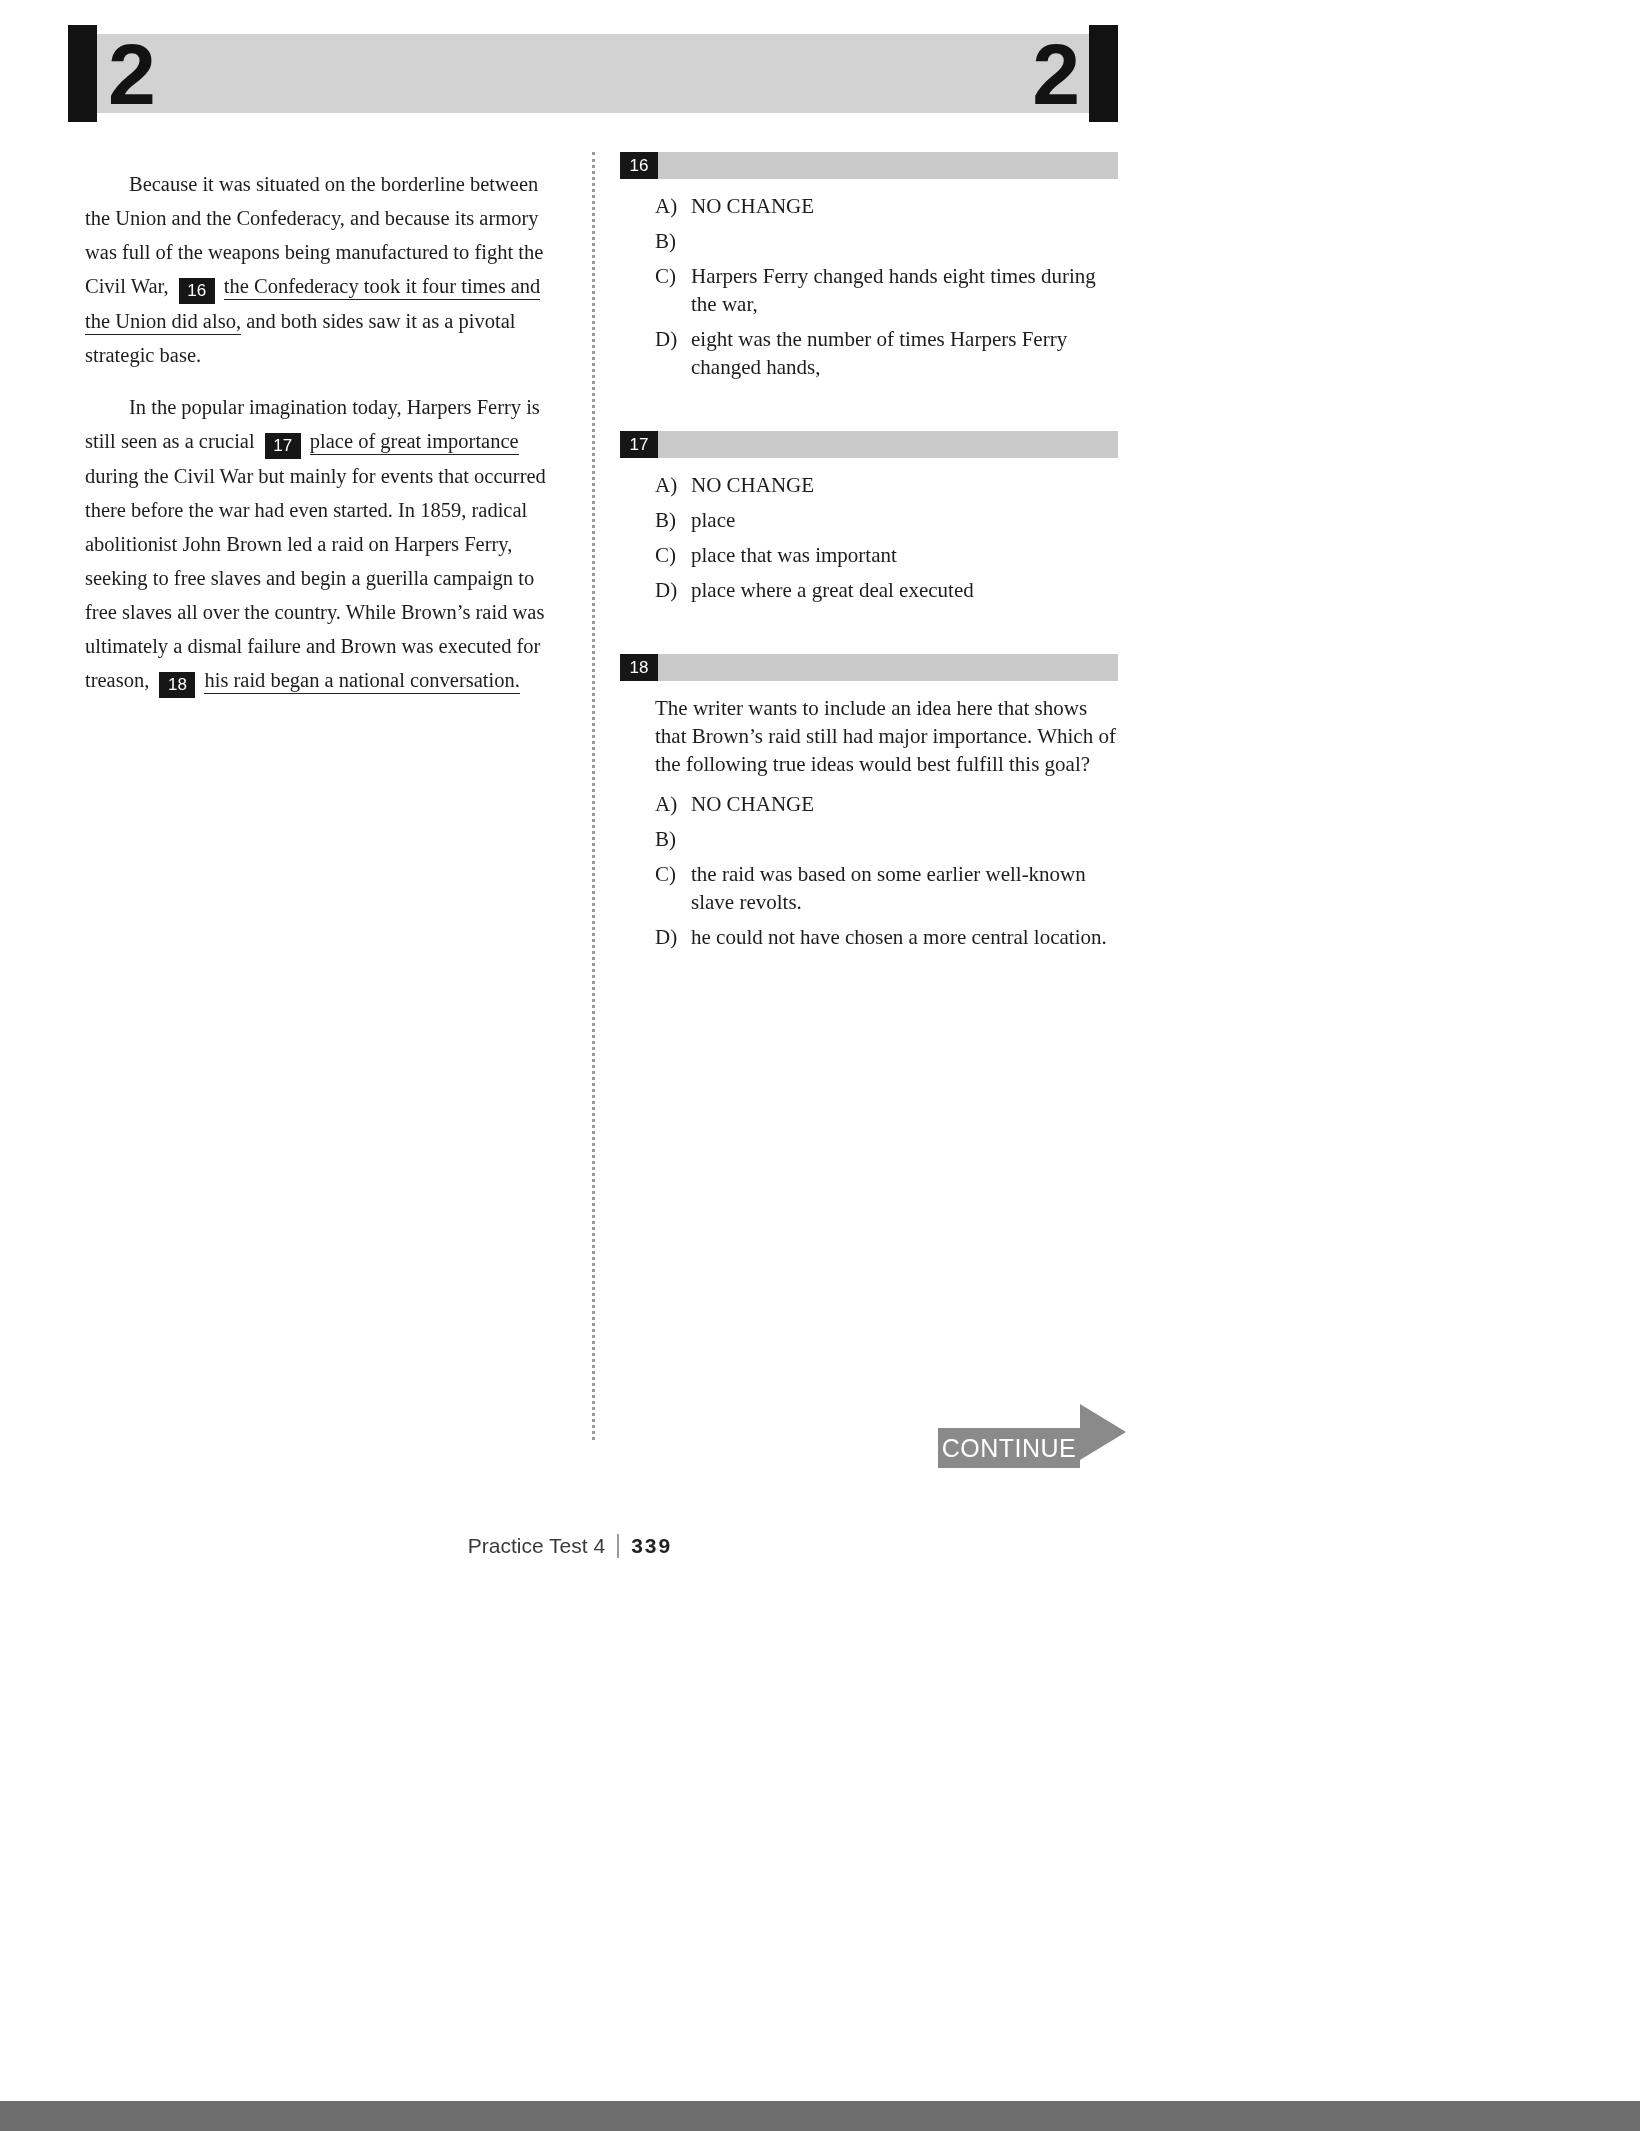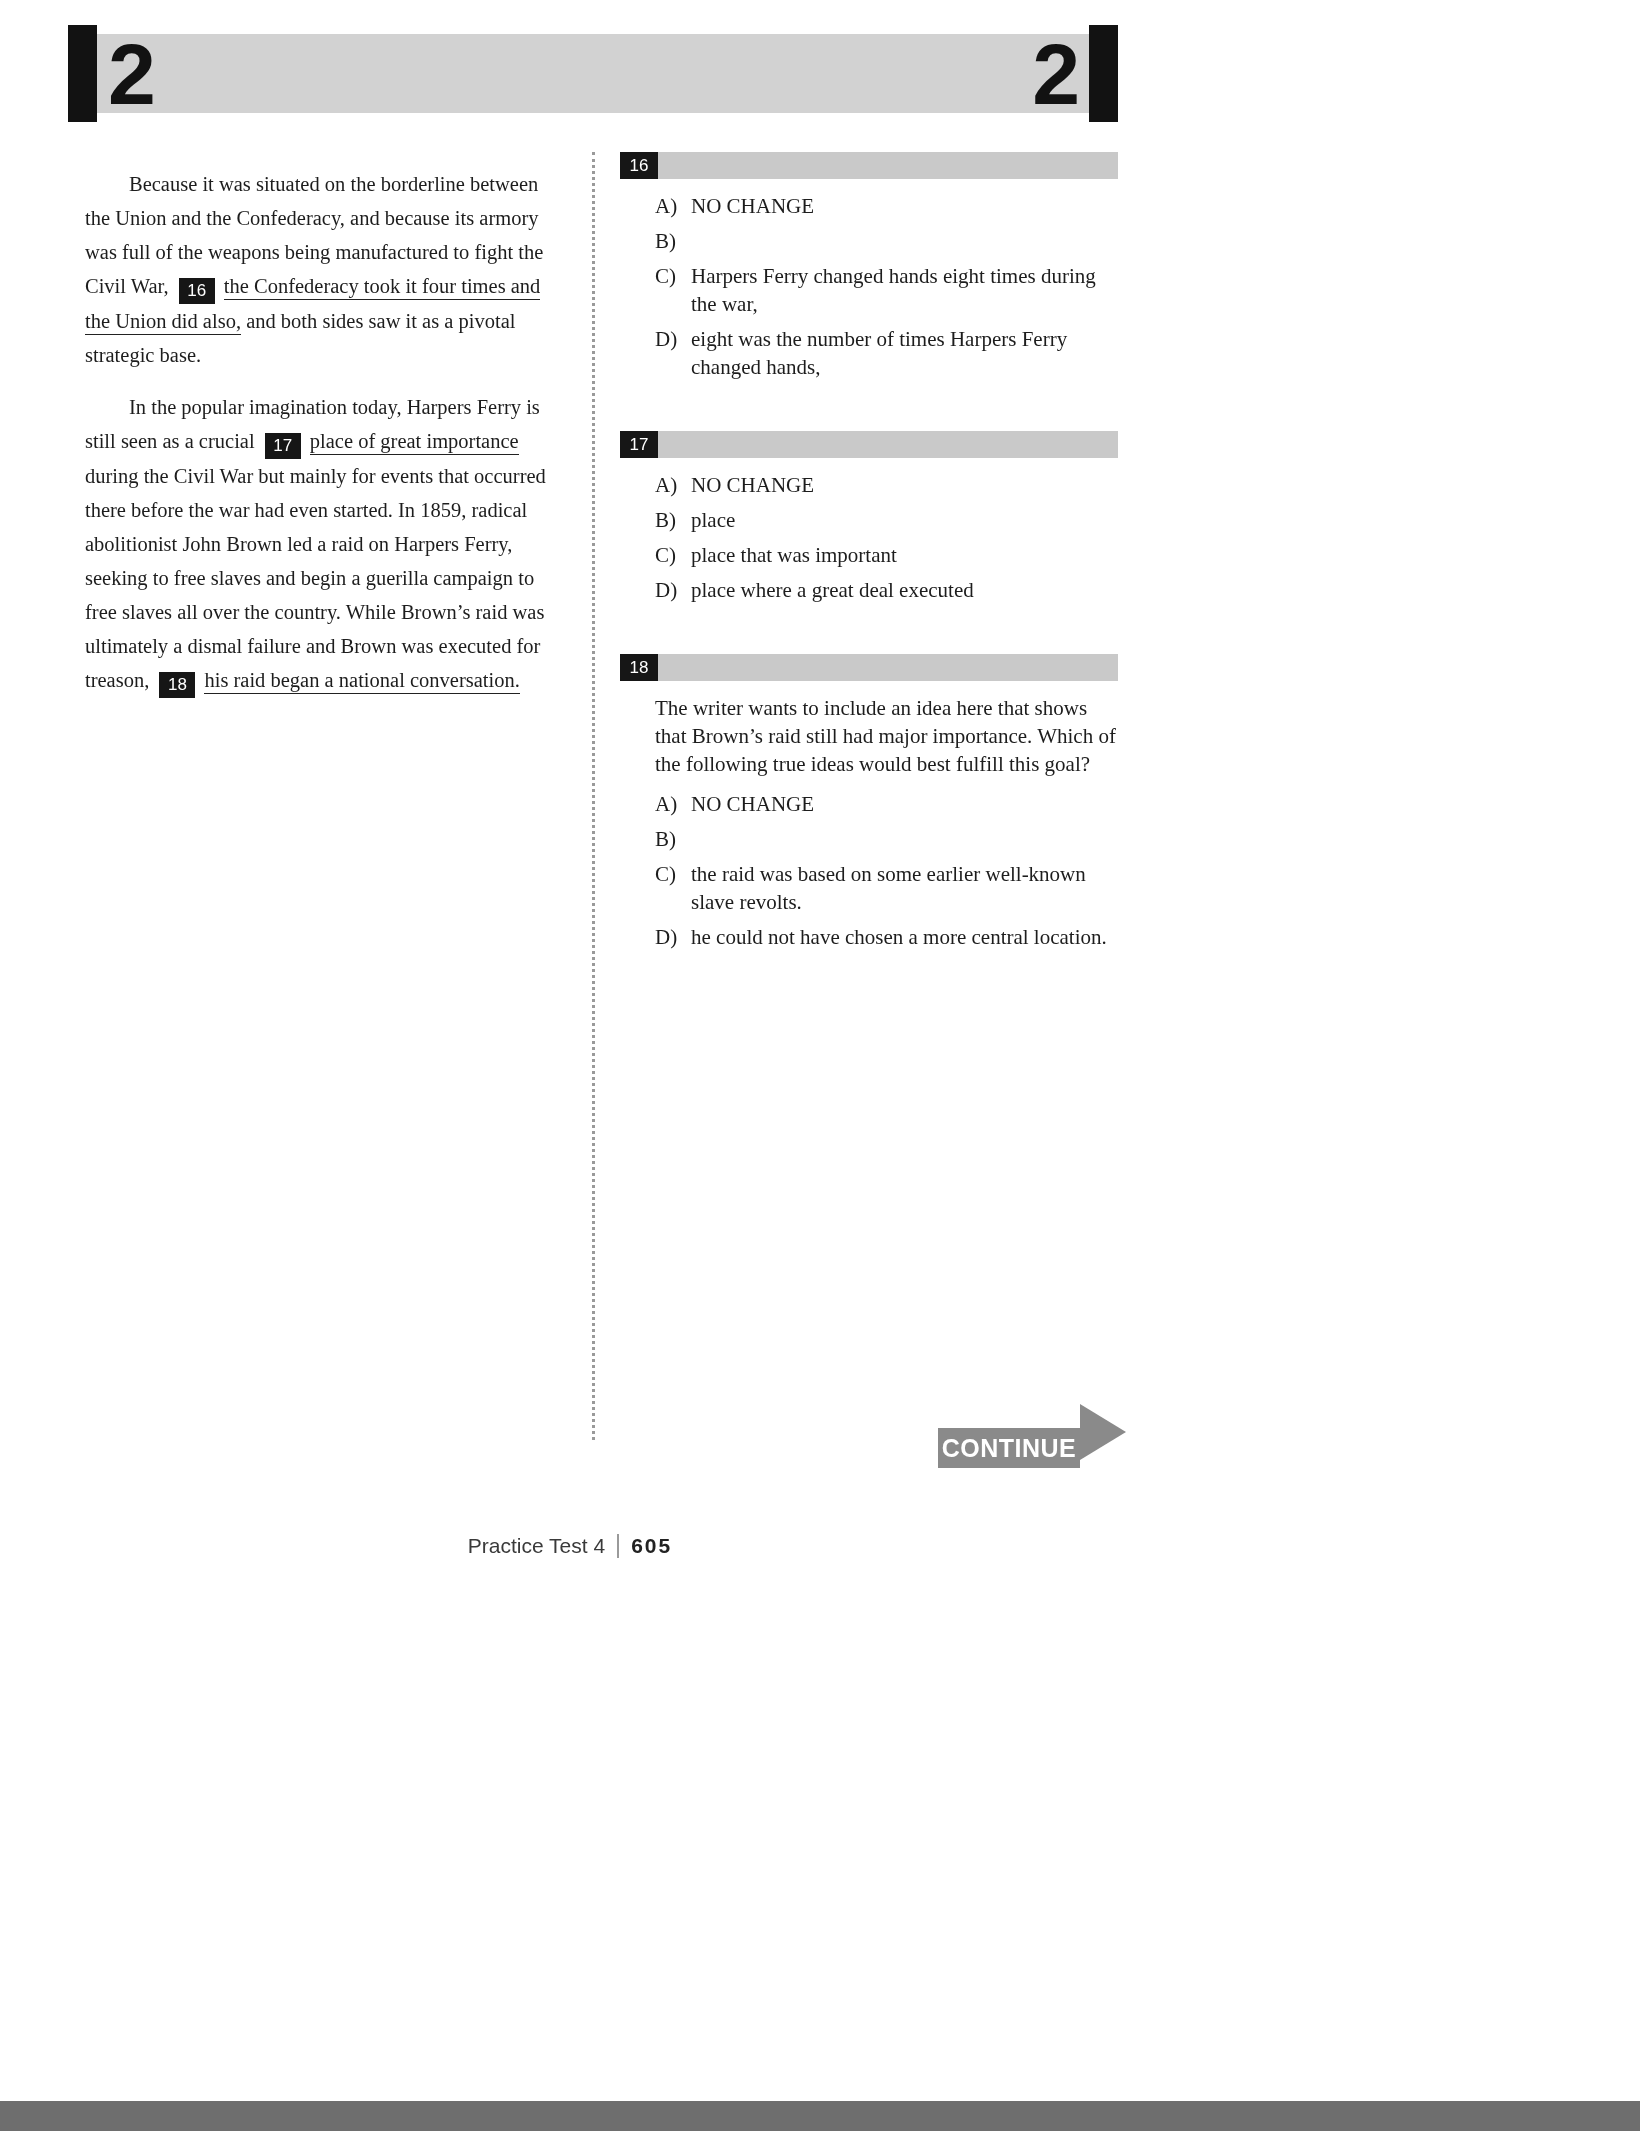--- a/index.html
+++ b/index.html
@@ -42,21 +42,21 @@
          font-family:"Liberation Sans",sans-serif;font-size:17px;}
   .q-stem{margin:8px 0 12px 35px;font-size:21px;line-height:28px;}
   .choice{display:flex;padding-left:35px;margin-bottom:7px;font-size:21px;line-height:28px;}
   .c-letter{width:36px;flex:none;}
   .c-text{flex:1;}
 
   
   .continue{position:absolute;left:938px;top:1396px;display:flex;align-items:center;}
   .continue-box{width:142px;height:40px;background:var(--continue,#8a8a8a);color:#ffffff;
                 display:flex;align-items:center;justify-content:center;
-                font-family:"Liberation Sans",sans-serif;font-weight:bold;font-size:25px;
+                font-family:"Liberation Sans",sans-serif;font-weight:normal;font-size:25px;
                 letter-spacing:0.5px;margin-top:32px;}
   .continue-arrow{width:0;height:0;border-top:28px solid transparent;
                   border-bottom:28px solid transparent;
                   border-left:46px solid var(--continue,#8a8a8a);}
 
   
   .footer{position:absolute;top:1534px;left:0;width:1140px;display:flex;
           justify-content:center;align-items:center;
           font-family:"Liberation Sans",sans-serif;font-size:21px;color:#3a3a3a;}
   .footer .vline{width:2px;height:24px;background:#9a9a9a;margin:0 12px;}
@@ -154,18 +154,18 @@
     </div>
 
   <div class="continue">
     <div class="continue-box">CONTINUE</div>
     <div class="continue-arrow"></div>
   </div>
 
   <div class="footer">
     <span>Practice Test 4</span>
     <span class="vline"></span>
-    <span class="pnum">605</span>
+    <span class="pnum">339</span>
   </div>
 
   <div class="bottom-strip"></div>
 
 </div>
 
 </body></html>

